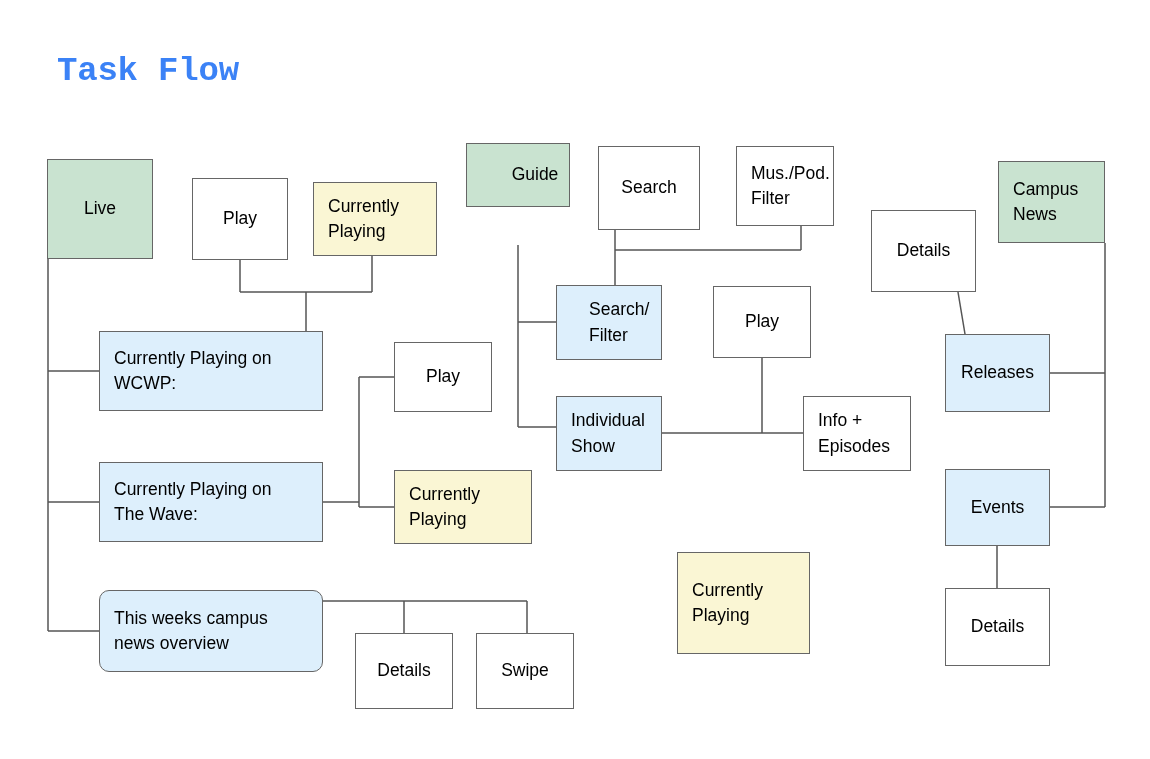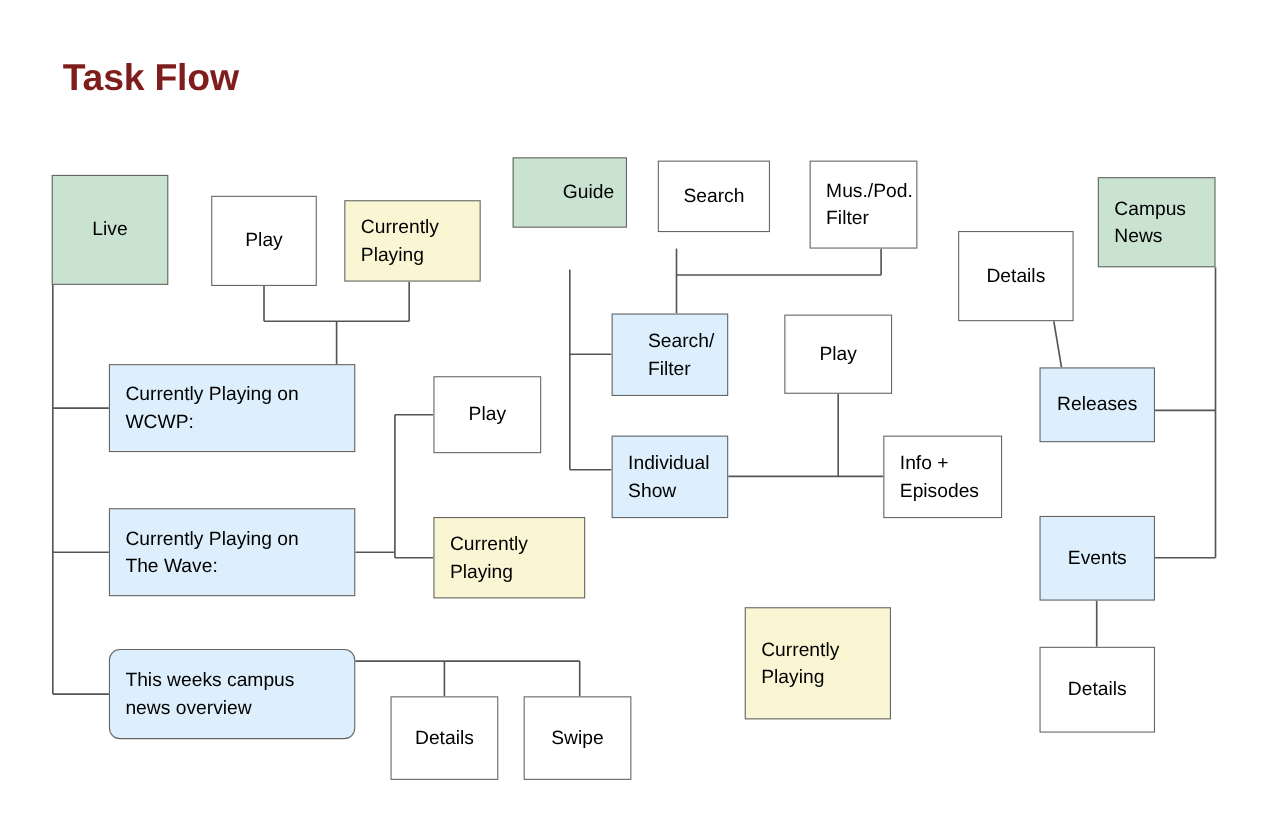--- a/index.html
+++ b/index.html
@@ -20,22 +20,22 @@
     width: 1150px;
     height: 759px;
   }
   #page-title {
     position: absolute;
     left: 57px;
     top: 52px;
     font-size: 34px;
     font-weight: bold;
     letter-spacing: -0.2px;
-    color: #7f1d1d;
-    font-family: Liberation Sans, sans-serif;
+    color: #3b82f6;
+    font-family: Liberation Mono, monospace;
   }
   #connector-layer {
     position: absolute;
     left: 0; top: 0;
     width: 1150px;
     height: 759px;
     pointer-events: none;
   }
   .node {
     position: absolute;
@@ -110,31 +110,31 @@
     <div class="node centered fill-white" style="left: 394px; top: 342px; width: 98px; height: 70px;"><span>Play</span></div>
     <div class="node leftaligned fill-blue" style="left: 99px; top: 462px; width: 224px; height: 80px;"><span>Currently Playing on
 The Wave:</span></div>
     <div class="node leftaligned fill-yellow" style="left: 394px; top: 470px; width: 138px; height: 74px;"><span>Currently
 Playing</span></div>
     <div class="node leftaligned fill-blue" style="left: 99px; top: 590px; width: 224px; height: 82px; border-radius: 10px;"><span>This weeks campus
 news overview</span></div>
     <div class="node centered fill-white" style="left: 355px; top: 633px; width: 98px; height: 76px;"><span>Details</span></div>
     <div class="node centered fill-white" style="left: 476px; top: 633px; width: 98px; height: 76px;"><span>Swipe</span></div>
     <div class="node centered fill-green" style="left: 466px; top: 143px; width: 104px; height: 64px; padding-left: 48px;"><span>Guide</span></div>
-    <div class="node centered fill-white" style="left: 598px; top: 146px; width: 102px; height: 65px;"><span>Search</span></div>
+    <div class="node centered fill-white" style="left: 598px; top: 146px; width: 102px; height: 84px;"><span>Search</span></div>
     <div class="node leftaligned fill-white" style="left: 736px; top: 146px; width: 98px; height: 80px;"><span>Mus./Pod.
 Filter</span></div>
     <div class="node leftaligned fill-blue" style="left: 556px; top: 285px; width: 106px; height: 75px; padding-left: 32px;"><span>Search/
 Filter</span></div>
     <div class="node centered fill-white" style="left: 713px; top: 286px; width: 98px; height: 72px;"><span>Play</span></div>
     <div class="node leftaligned fill-white" style="left: 803px; top: 396px; width: 108px; height: 75px;"><span>Info +
 Episodes</span></div>
     <div class="node leftaligned fill-blue" style="left: 556px; top: 396px; width: 106px; height: 75px;"><span>Individual
 Show</span></div>
     <div class="node leftaligned fill-yellow" style="left: 677px; top: 552px; width: 133px; height: 102px;"><span>Currently
 Playing</span></div>
     <div class="node leftaligned fill-green" style="left: 998px; top: 161px; width: 107px; height: 82px;"><span>Campus
 News</span></div>
     <div class="node centered fill-white" style="left: 871px; top: 210px; width: 105px; height: 82px;"><span>Details</span></div>
-    <div class="node centered fill-blue" style="left: 945px; top: 334px; width: 105px; height: 68px;"><span>Releases</span></div>
+    <div class="node centered fill-blue" style="left: 945px; top: 334px; width: 105px; height: 78px;"><span>Releases</span></div>
     <div class="node centered fill-blue" style="left: 945px; top: 469px; width: 105px; height: 77px;"><span>Events</span></div>
     <div class="node centered fill-white" style="left: 945px; top: 588px; width: 105px; height: 78px;"><span>Details</span></div>
   </div>
 
 </body></html>

